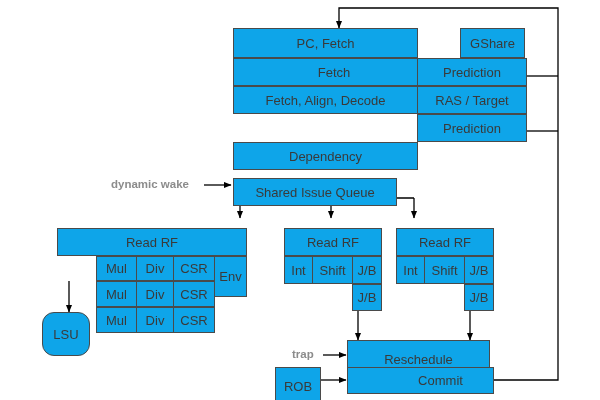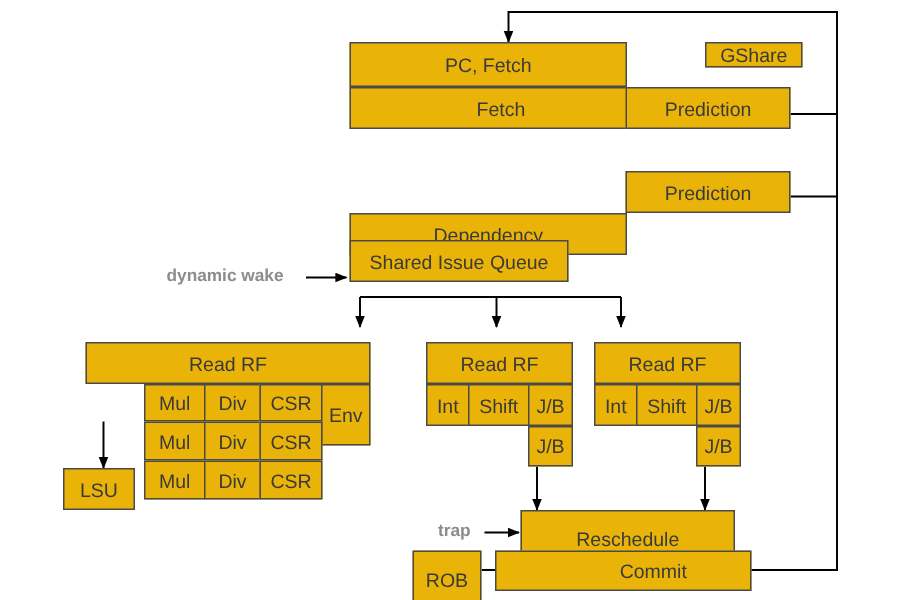--- a/index.html
+++ b/index.html
@@ -18,21 +18,21 @@
   svg.wires {
     position: absolute;
     left: 0; top: 0;
     width: 600px; height: 400px;
     pointer-events: none;
   }
   .box {
     position: absolute;
     box-sizing: border-box;
     border: 1px solid #4a4a4a;
-    background: #eab308;
+    background: #0ea5e9;
     color: #3a3a3a;
     font-size: 13px;
     display: flex;
     align-items: center;
     justify-content: center;
     white-space: nowrap;
     line-height: 1;
   }
   .note {
     position: absolute;
@@ -76,56 +76,58 @@
       <path d="M470,311 L470,340" marker-end="url(#ah)"></path>
 
       <path d="M323,355 L346,355" marker-end="url(#ah)"></path>
 
       <path d="M321,380 L346,380" marker-end="url(#ah)"></path>
     </g>
   </svg>
 
   <div class="box" style="left:233px; top:28px;  width:185px; height:30px;">PC, Fetch</div>
   <div class="box" style="left:233px; top:58px;  width:202px; height:28px;">Fetch</div>
+  <div class="box" style="left:233px; top:86px;  width:185px; height:28px;">Fetch, Align, Decode</div>
   <div class="box" style="left:233px; top:142px; width:185px; height:28px;">Dependency</div>
-  <div class="box" style="left:233px; top:160px; width:146px; height:28px;">Shared Issue Queue</div>
+  <div class="box" style="left:233px; top:178px; width:164px; height:28px;">Shared Issue Queue</div>
 
-  <div class="box" style="left:470px; top:28px; width:65px; height:17px;">GShare</div>
+  <div class="box" style="left:460px; top:28px; width:65px; height:30px;">GShare</div>
   <div class="box" style="left:417px; top:58px; width:110px; height:28px;">Prediction</div>
+  <div class="box" style="left:417px; top:86px; width:110px; height:28px;">RAS / Target</div>
   <div class="box" style="left:417px; top:114px; width:110px; height:28px;">Prediction</div>
 
   <div class="box" style="left:57px; top:228px; width:190px; height:28px;">Read RF</div>
   <div class="box" style="left:96px;  top:256px; width:41px; height:25px;">Mul</div>
   <div class="box" style="left:136px; top:256px; width:38px; height:25px;">Div</div>
   <div class="box" style="left:173px; top:256px; width:42px; height:25px;">CSR</div>
   <div class="box" style="left:214px; top:256px; width:33px; height:41px;">Env</div>
 
   <div class="box" style="left:96px;  top:281px; width:41px; height:26px;">Mul</div>
   <div class="box" style="left:136px; top:281px; width:38px; height:26px;">Div</div>
   <div class="box" style="left:173px; top:281px; width:42px; height:26px;">CSR</div>
 
   <div class="box" style="left:96px;  top:307px; width:41px; height:26px;">Mul</div>
   <div class="box" style="left:136px; top:307px; width:38px; height:26px;">Div</div>
   <div class="box" style="left:173px; top:307px; width:42px; height:26px;">CSR</div>
 
-  <div class="box" style="left:42px; top:312px; width:48px; height:28px;">LSU</div>
+  <div class="box" style="left:42px; top:312px; width:48px; height:44px;border-radius:12px;">LSU</div>
 
   <div class="box" style="left:284px; top:228px; width:98px; height:28px;">Read RF</div>
   <div class="box" style="left:284px; top:256px; width:29px; height:28px;">Int</div>
   <div class="box" style="left:312px; top:256px; width:41px; height:28px;">Shift</div>
   <div class="box" style="left:352px; top:256px; width:30px; height:28px;">J/B</div>
   <div class="box" style="left:352px; top:284px; width:30px; height:27px;">J/B</div>
 
   <div class="box" style="left:396px; top:228px; width:98px; height:28px;">Read RF</div>
   <div class="box" style="left:396px; top:256px; width:29px; height:28px;">Int</div>
   <div class="box" style="left:424px; top:256px; width:41px; height:28px;">Shift</div>
   <div class="box" style="left:464px; top:256px; width:30px; height:28px;">J/B</div>
   <div class="box" style="left:464px; top:284px; width:30px; height:27px;">J/B</div>
 
   <div class="box" style="left:347px; top:340px; width:143px; height:38px;">Reschedule</div>
-  <div class="box" style="left:330px; top:367px; width:171px; height:27px;padding-left:40px;">Commit</div>
+  <div class="box" style="left:347px; top:367px; width:147px; height:27px;padding-left:40px;">Commit</div>
 
   <div class="box" style="left:275px; top:367px; width:46px; height:39px;">ROB</div>
 
   <div class="note" style="left:111px; top:179px;">dynamic wake</div>
   <div class="note" style="left:292px; top:349px;">trap</div>
 
 </div>
 
 </body></html>

